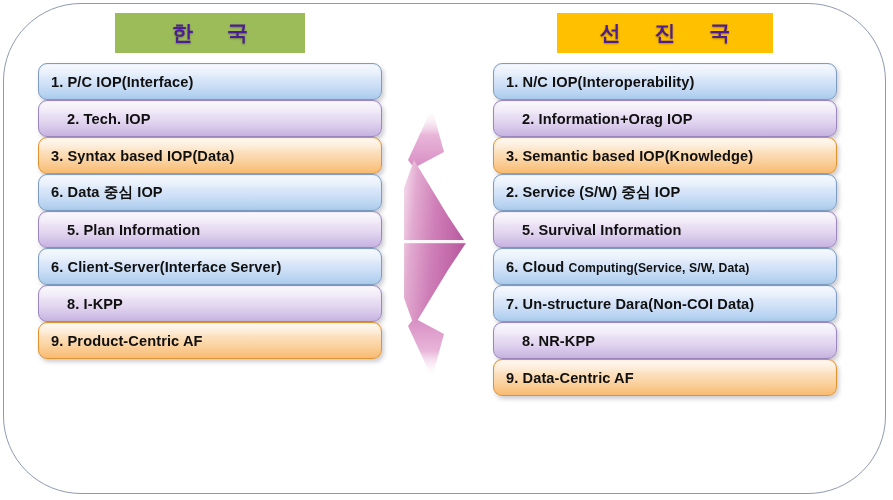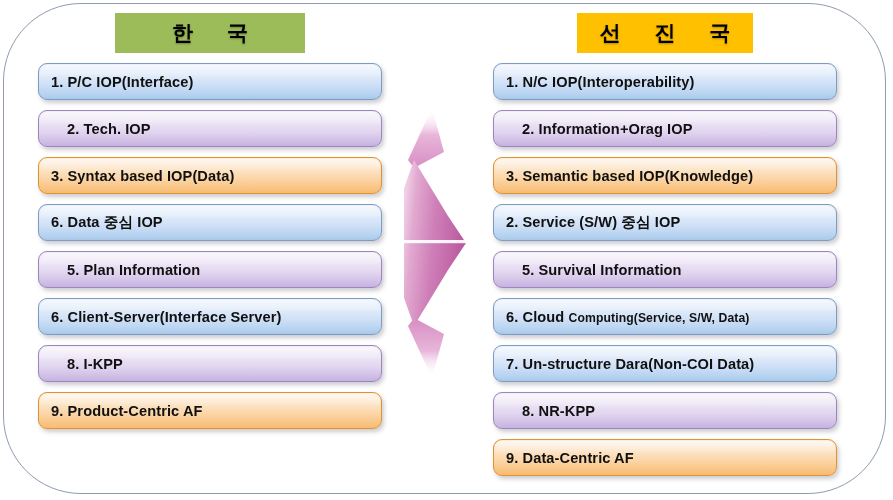--- a/index.html
+++ b/index.html
@@ -47,47 +47,46 @@
 
   
   .title-chip {
     position: relative;
     height: 40px;
     margin: 13px auto 0 auto;
     width: 190px;
     display: flex;
     align-items: center;
     justify-content: center;
-    color: #000000;
+    color: #4c1d95;
     font-size: 21px;
     font-weight: bold;
     letter-spacing: 14px;
     text-indent: 14px;
     text-shadow: 0 1px 2px rgba(0,0,0,0.30);
   }
   .title-chip.kr {
     background: #9cbb59;
   }
   .title-chip.adv {
     background: #ffc000;
-    width: 176px;
+    width: 216px;
   }
 
   
   .rows {
     position: absolute;
     top: 63px;
     left: 4px;
     width: 344px;
   }
 
   .row {
     position: relative;
     height: 37px;
-    margin-bottom: 10px;
     border-radius: 9px;
     box-sizing: border-box;
     display: flex;
     align-items: center;
     padding-left: 12px;
     box-shadow: 2px 3px 4px rgba(90, 90, 110, 0.30);
     overflow: hidden;
   }
 
   .row .label {

